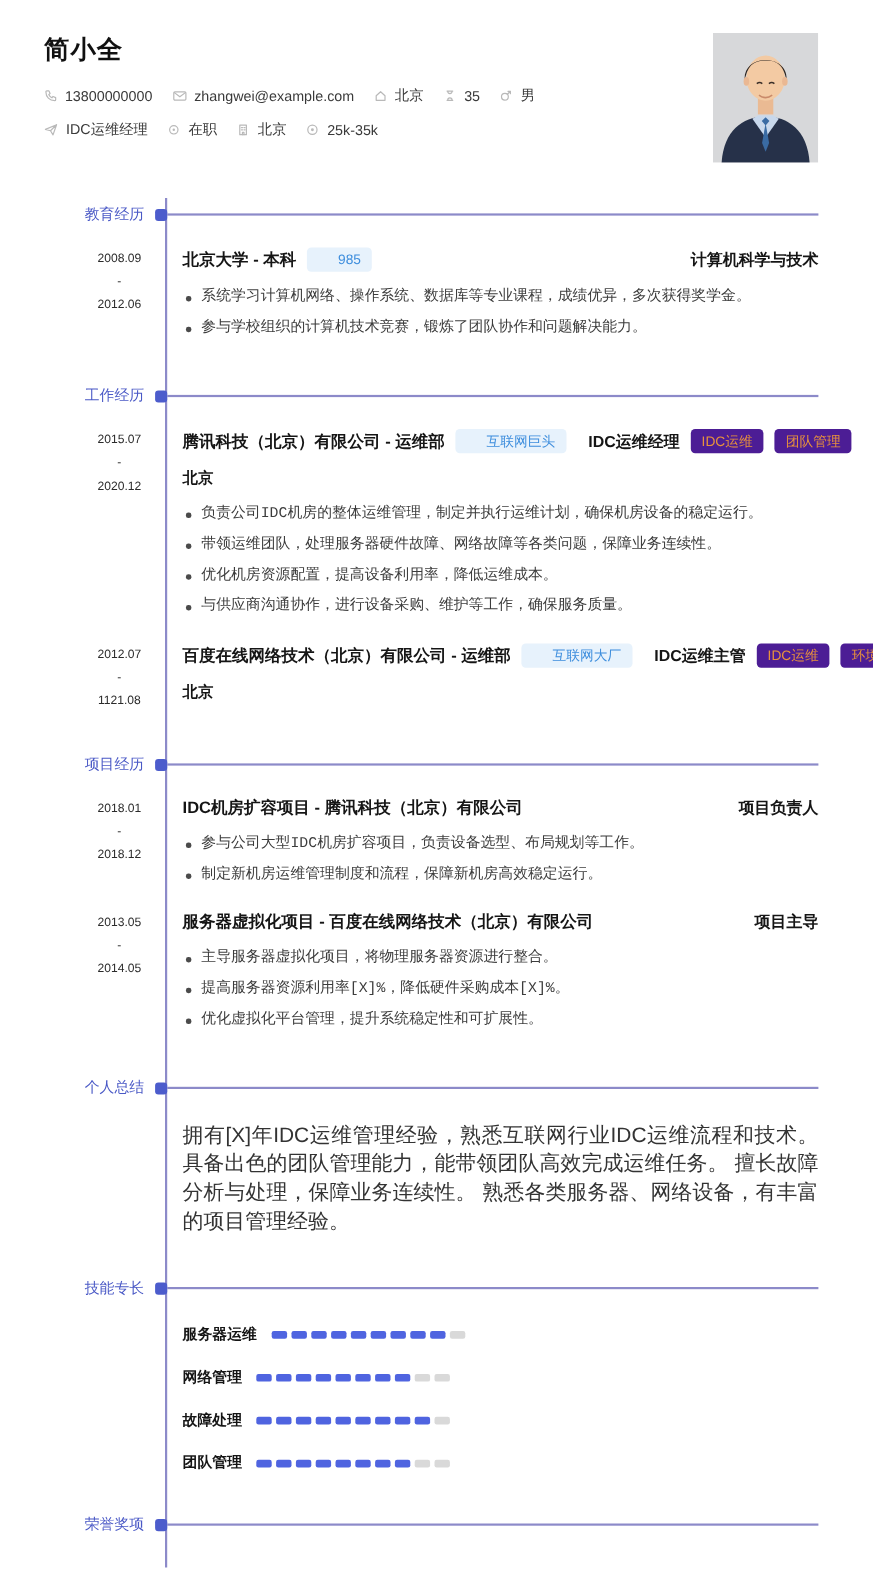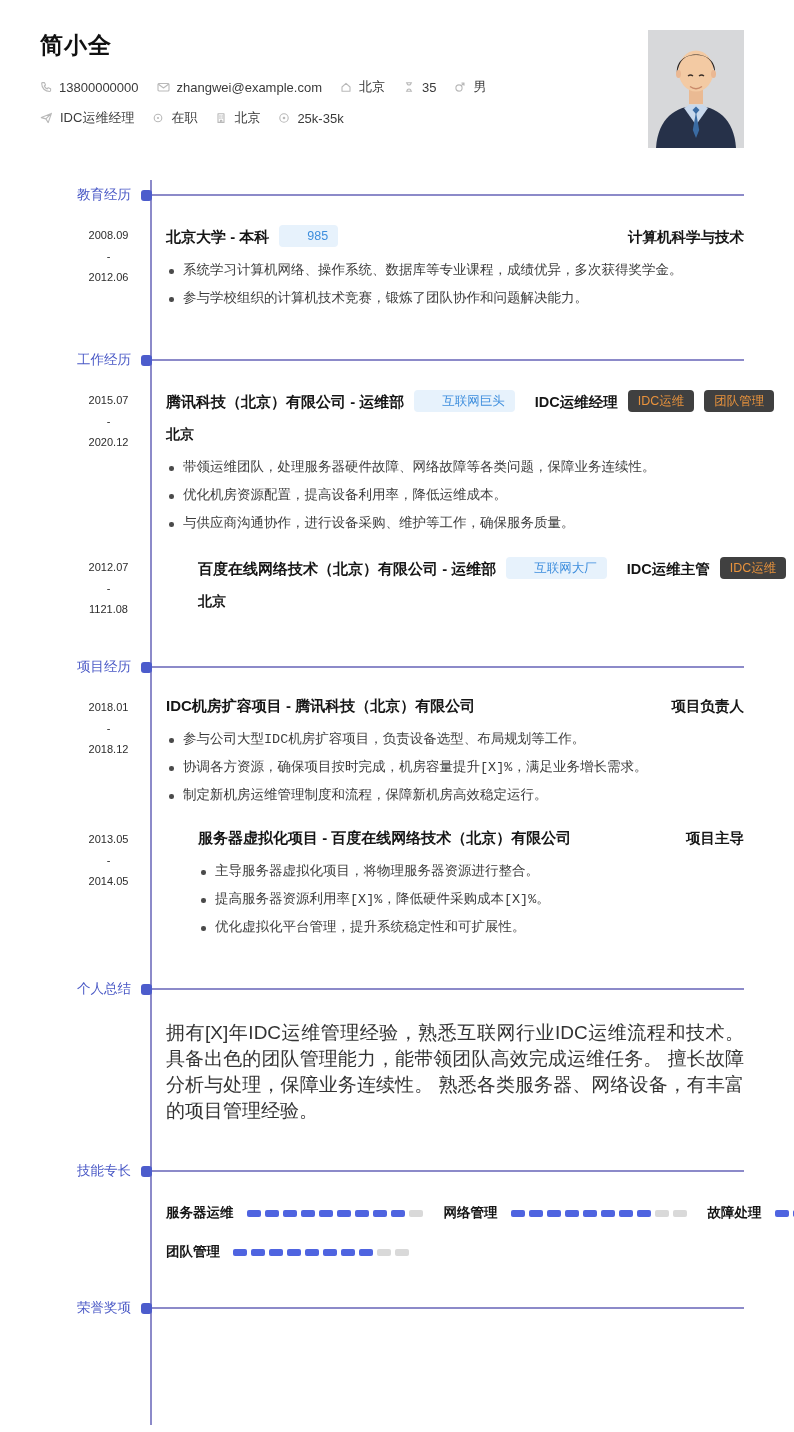--- a/index.html
+++ b/index.html
@@ -30,45 +30,45 @@
   
   .sec-head { display:flex; align-items:center; position:relative; z-index:2; }
   .sec-label { flex:0 0 131px; text-align:right; font-size:13.5px; color:#4a59c6; font-weight:500; }
   .sec-marker { flex:0 0 11px; height:11px; margin-left:9.5px; background:#4c5ccc; border-radius:3px; }
   .sec-line { flex:1; height:1.5px; background:#8c8ac9; margin-right:50px; }
 
   .entry { display:flex; }
   .entry-dates { flex:0 0 151px; padding-left:66px; text-align:center; font-size:11px; color:#2b2b2b; line-height:21px; }
   .entry-body { flex:1; padding:0 50px 0 15px; min-width:0; }
 
-  .entry-head { display:flex; align-items:flex-end; gap:10px; }
+  .entry-head { display:flex; align-items:center; gap:10px; }
   .entry-title { font-size:15px; font-weight:bold; color:#151515; white-space:nowrap; }
   .head-spacer { flex:1; }
   .entry-role { font-size:14.5px; font-weight:bold; color:#151515; white-space:nowrap; }
   .tag { font-size:12.5px; line-height:20px; padding:1px 10px; border-radius:4px; white-space:nowrap; }
   .tag.blue { color:#3e8edd; background:#e7f2fc;padding-left:28px; }
-  .tag.orange { color:#e8923c; background:#404040; }
+  .tag.orange { color:#e8923c; background:#4c1d95; }
 
   .entry-loc { margin-top:14px; font-size:14px; font-weight:bold; color:#151515; }
 
   ul.bullets { list-style:none; margin-top:10px;font-family:Liberation Mono, monospace; }
   ul.bullets li { position:relative; padding-left:17px; font-size:13.5px; color:#3c3c3c; line-height:28px; }
   ul.bullets li::before { content:''; position:absolute; left:3px; top:12px; width:4.5px; height:4.5px; border-radius:50%; background:#4a4a4a; }
 
   
   .mt-sec1 { margin-top:59px; }
   .mt-sec  { margin-top:38px; }
   .mt-entry { margin-top:21px; }
-  .mt-entry2 { margin-top:19px;gap:32px; }
+  .mt-entry2 { margin-top:19px; }
 
   
   .summary-text { margin-top:22px; font-size:19px; color:#333; line-height:26px; text-align:justify; }
 
   
-  .skills-grid { margin-top:24px; display:grid; grid-template-columns:1fr 1fr 1fr; column-gap:48px; row-gap:23px;gap:21px; }
+  .skills-grid { margin-top:24px; display:grid; grid-template-columns:1fr; column-gap:48px; row-gap:23px;gap:21px; }
   .skill { display:flex; align-items:center; gap:13px; }
   .skill-label { font-size:13.5px; font-weight:bold; color:#151515; white-space:nowrap; }
   .skill-bar { display:flex; gap:4px; align-items:center; }
   .seg { width:14px; height:7px; border-radius:2px; background:#d9d9d9; }
   .seg.on { background:#4f64e0; }
 </style>
 </head>
 <body>
 
 <div class="resume">
@@ -223,20 +223,21 @@
       <div class="entry-head">
         <span class="entry-title">腾讯科技（北京）有限公司 - 运维部</span>
         <span class="tag blue">互联网巨头</span>
         <span class="head-spacer"></span>
         <span class="entry-role">IDC运维经理</span>
         <span class="tag orange">IDC运维</span>
         <span class="tag orange">团队管理</span>
       </div>
       <div class="entry-loc">北京</div>
       <ul class="bullets">
+        <li>负责公司IDC机房的整体运维管理，制定并执行运维计划，确保机房设备的稳定运行。</li>
         <li>带领运维团队，处理服务器硬件故障、网络故障等各类问题，保障业务连续性。</li>
         <li>优化机房资源配置，提高设备利用率，降低运维成本。</li>
         <li>与供应商沟通协作，进行设备采购、维护等工作，确保服务质量。</li>
       </ul>
     </div>
   </div>
 
   <div class="entry mt-entry2">
     <div class="entry-dates">
       <div>2012.07</div>
@@ -269,21 +270,20 @@
       <div>2018.12</div>
     </div>
     <div class="entry-body">
       <div class="entry-head">
         <span class="entry-title">IDC机房扩容项目 - 腾讯科技（北京）有限公司</span>
         <span class="head-spacer"></span>
         <span class="entry-role">项目负责人</span>
       </div>
       <ul class="bullets">
         <li>参与公司大型IDC机房扩容项目，负责设备选型、布局规划等工作。</li>
-        <li>协调各方资源，确保项目按时完成，机房容量提升[X]%，满足业务增长需求。</li>
         <li>制定新机房运维管理制度和流程，保障新机房高效稳定运行。</li>
       </ul>
     </div>
   </div>
 
   <div class="entry mt-entry2">
     <div class="entry-dates">
       <div>2013.05</div>
       <div>-</div>
       <div>2014.05</div>

